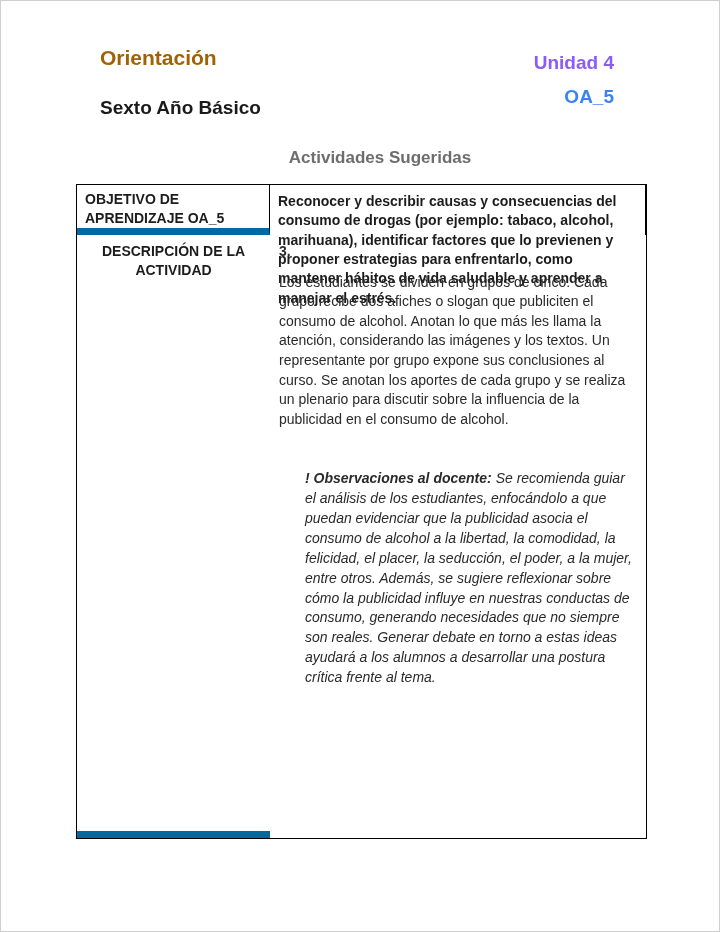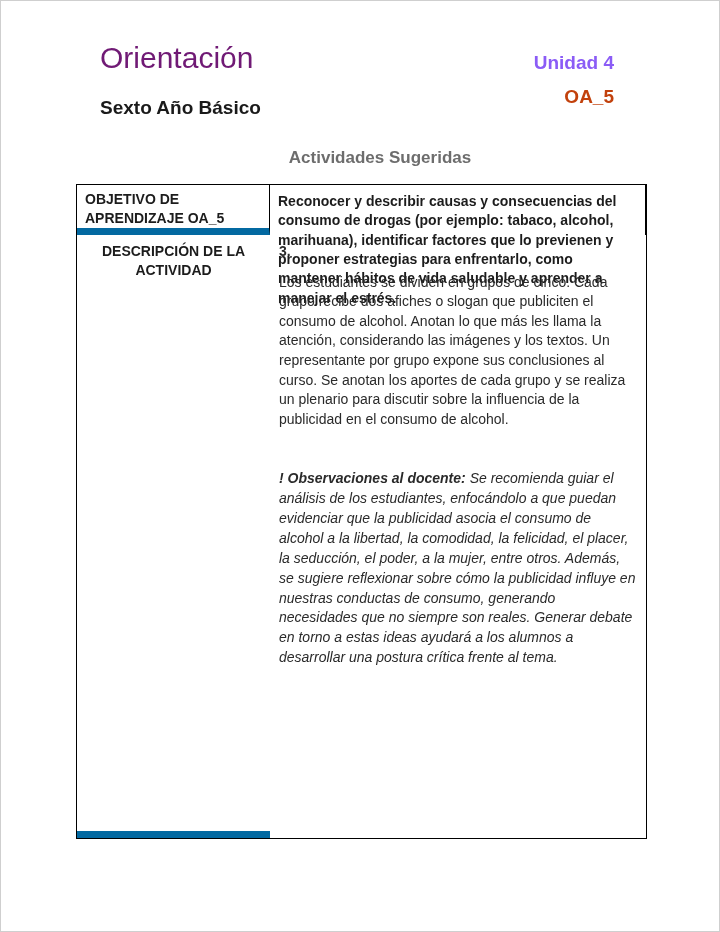--- a/index.html
+++ b/index.html
@@ -20,42 +20,42 @@
   .header {
     position: absolute;
     top: 40px;
     left: 99px;
     width: 514px;
     display: flex;
     justify-content: space-between;
     align-items: flex-start;
   }
   .subject-title {
-    color: #701a75;
-    font-size: 30px;
-    font-weight: normal;
+    color: #a16207;
+    font-size: 21px;
+    font-weight: bold;
     line-height: 34px;
   }
   .grade-subtitle {
     color: #1a1a1a;
     font-size: 19px;
     font-weight: bold;
     line-height: 24px;
     margin-top: 21px;
   }
   .header-right { text-align: right; }
   .unit-label {
     color: #8b5cf6;
     font-size: 19px;
     font-weight: bold;
     line-height: 24px;
     margin-top: 10px;
   }
   .oa-label {
-    color: #c2410c;
+    color: #3b82f6;
     font-size: 19px;
     font-weight: bold;
     line-height: 24px;
     margin-top: 10px;
   }
 
   
   .section-title {
     position: absolute;
     top: 147px;
@@ -109,20 +109,21 @@
   .activity-number {
     font-weight: bold;
     margin-bottom: 11px;
   }
   .activity-description {
     margin-bottom: 40px;
   }
   .teacher-note {
     font-style: italic;
     line-height: 1.42;
+    margin-left: 26px;
   }
   .note-label { font-weight: bold; font-style: italic; }
 </style>
 </head>
 <body>
 
 <div class="page">
 
   <div class="header">
     <div class="header-left">

